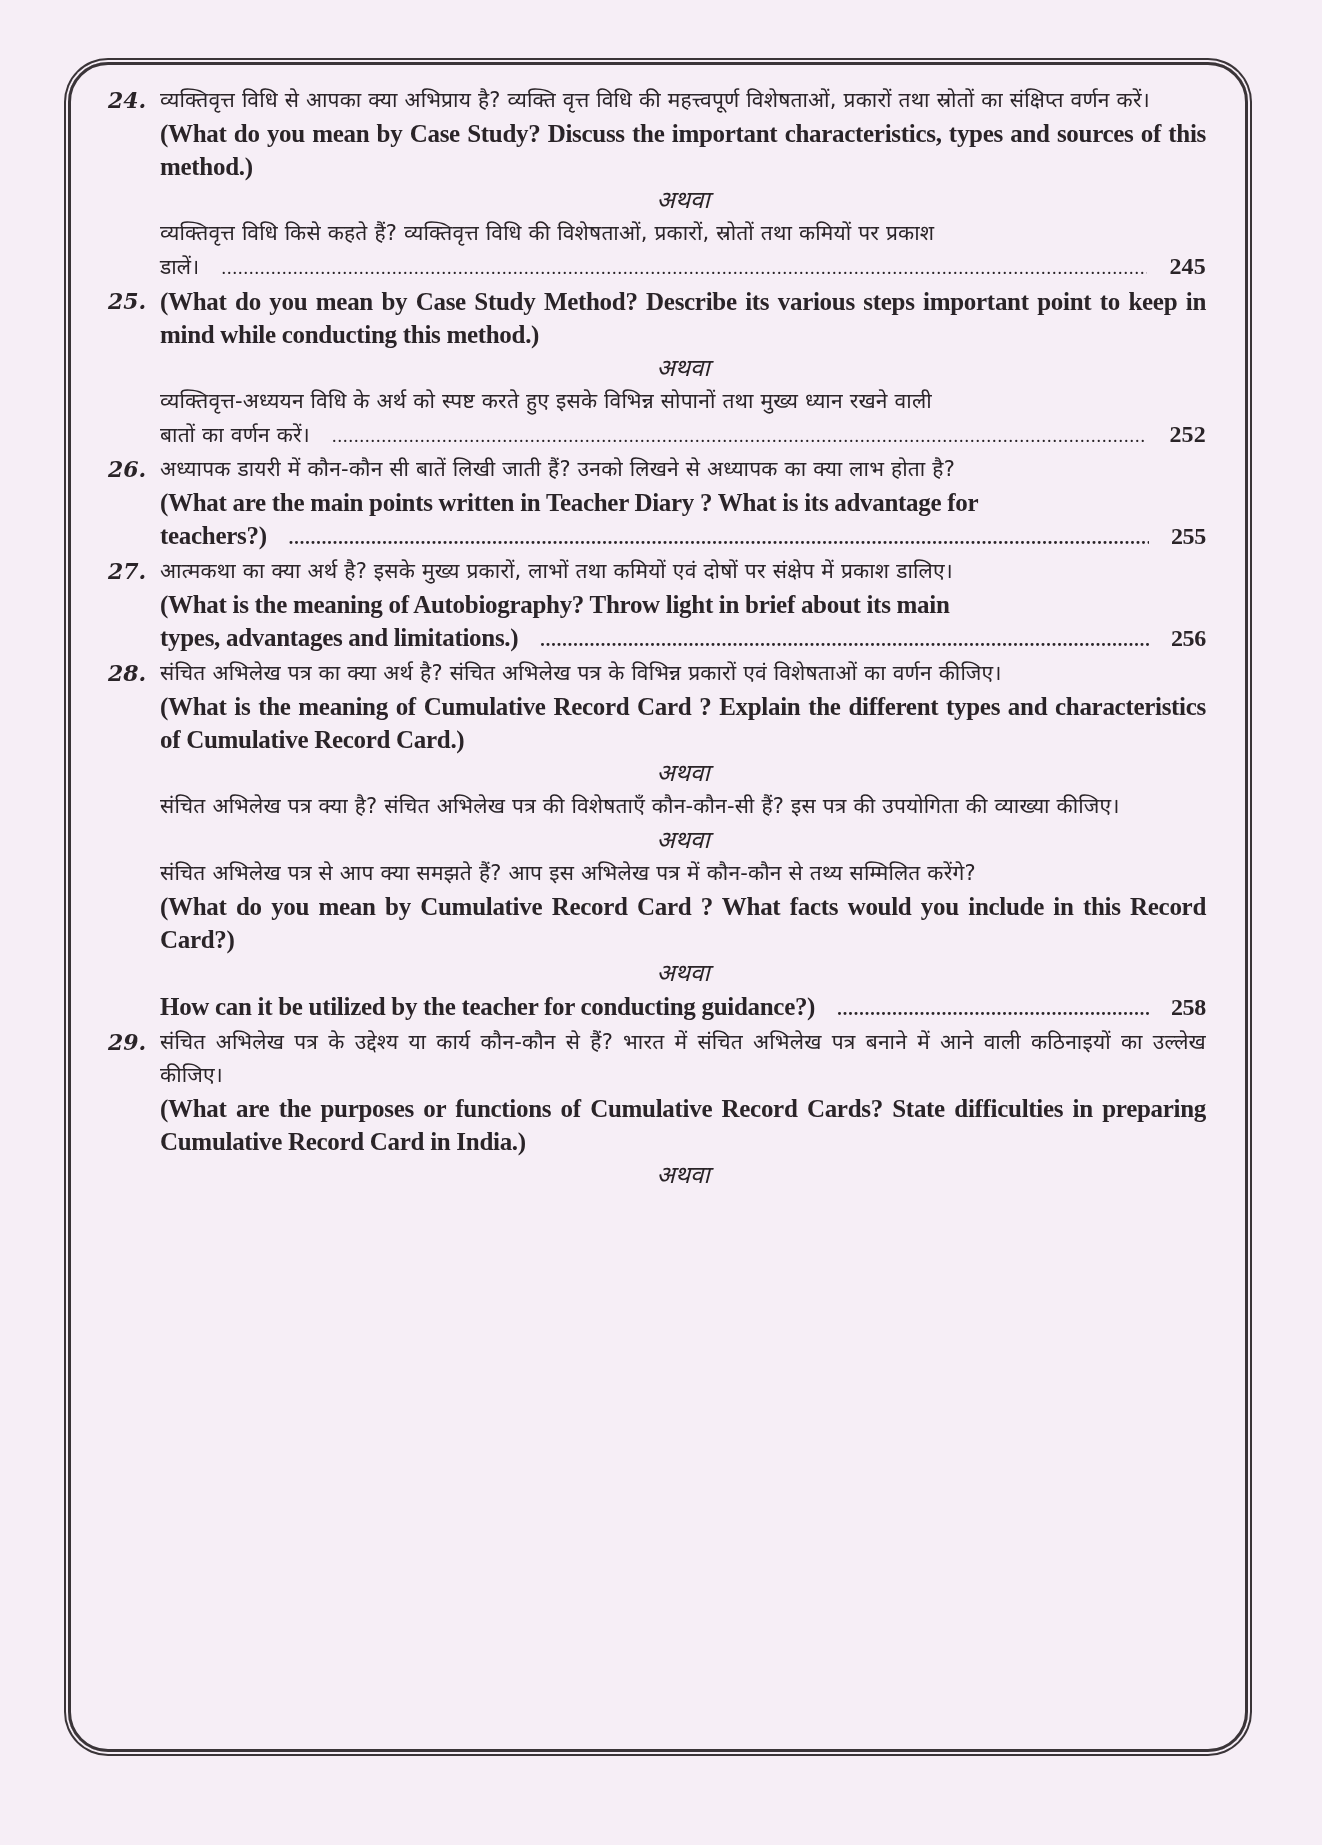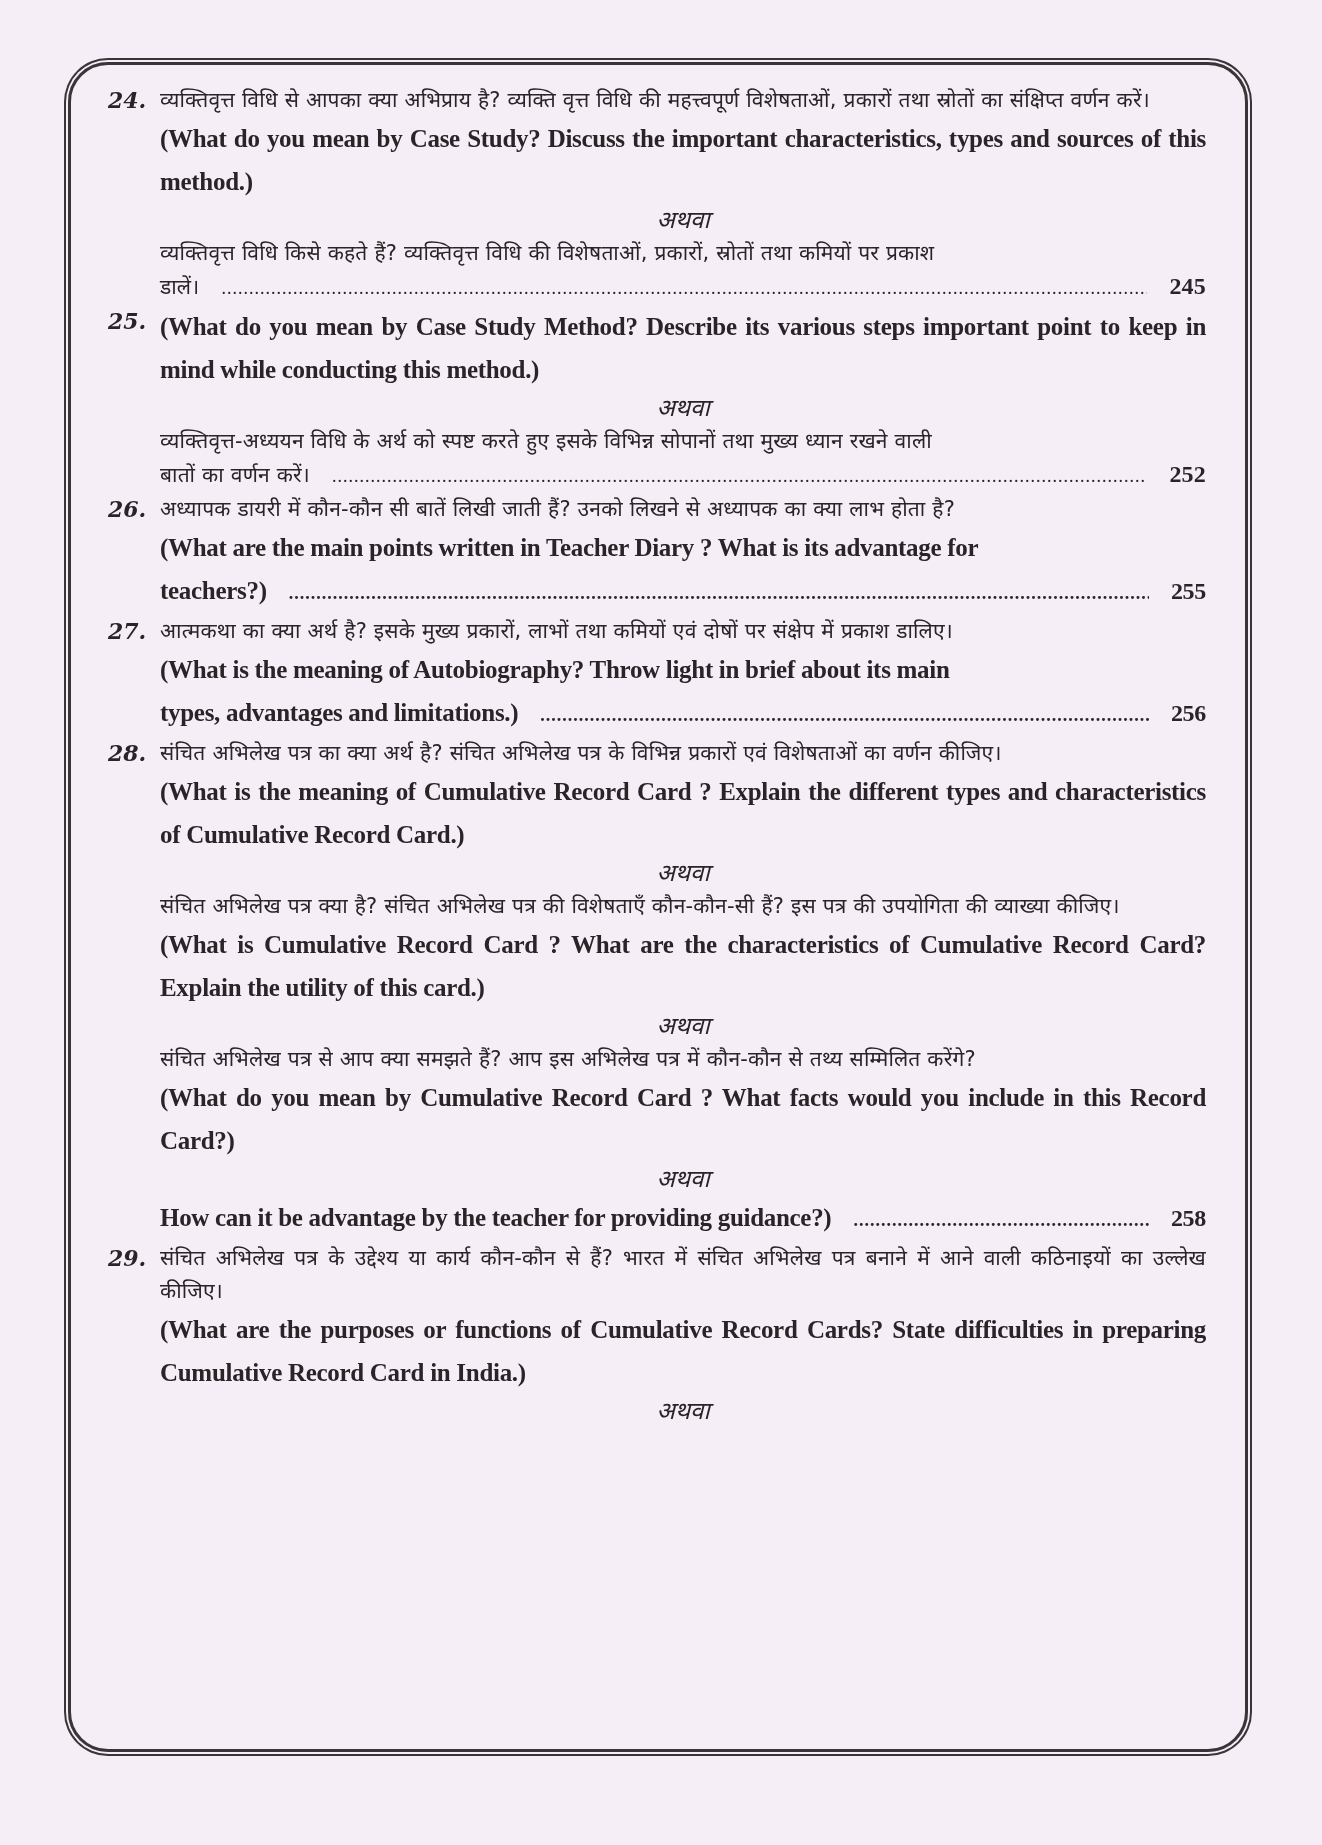--- a/index.html
+++ b/index.html
@@ -24,21 +24,21 @@
     position: absolute; left: -52px; top: 0;
     font-family: "DejaVu Serif", serif; font-weight: bold; font-size: 22px; line-height: 33px; font-style: italic;
   }
   .hi {
     font-family: "DejaVu Sans", "Liberation Sans", sans-serif;
     font-size: 21px; line-height: 33px; text-align: justify; margin: 0;
     letter-spacing: 0.2px;
   }
   .en {
     font-family: "Liberation Serif", "DejaVu Serif", serif; font-weight: bold;
-    font-size: 25px; line-height: 43px; text-align: justify; margin: 0;
+    font-size: 25px; line-height: 33px; text-align: justify; margin: 0;
     letter-spacing: -0.3px;
   }
   .or {
     font-family: "DejaVu Sans", sans-serif; font-style: italic; font-size: 24px;
     text-align: center; line-height: 34px; margin: 0;
   }
   .lead { display: flex; align-items: baseline; gap: 20px; }
   .lead .txt { white-space: nowrap; }
   .lead .dots {
     flex: 1; overflow: hidden; white-space: nowrap; margin: 0 2px;
@@ -104,27 +104,26 @@
       <span class="pg">256</span>
     </div>
   </div>
 
   <div class="q">
     <span class="qnum">28.</span>
     <p class="hi">संचित अभिलेख पत्र का क्या अर्थ है? संचित अभिलेख पत्र के विभिन्न प्रकारों एवं विशेषताओं का वर्णन कीजिए।</p>
     <p class="en">(What is the meaning of Cumulative Record Card ? Explain the different types and characteristics of Cumulative Record Card.)</p>
     <p class="or">अथवा</p>
     <p class="hi">संचित अभिलेख पत्र क्या है? संचित अभिलेख पत्र की विशेषताएँ कौन-कौन-सी हैं? इस पत्र की उपयोगिता की व्याख्या कीजिए।</p>
-    <p class="en">(What is Cumulative Record Card ? What are the characteristics of Cumulative Record Card? Explain the utility of this card.)</p>
     <p class="or">अथवा</p>
     <p class="hi">संचित अभिलेख पत्र से आप क्या समझते हैं? आप इस अभिलेख पत्र में कौन-कौन से तथ्य सम्मिलित करेंगे?</p>
     <p class="en">(What do you mean by Cumulative Record Card ? What facts would you include in this Record Card?)</p>
     <p class="or">अथवा</p>
     <div class="lead en">
-      <span class="txt">How can it be advantage by the teacher for providing guidance?)</span>
+      <span class="txt">How can it be utilized by the teacher for conducting guidance?)</span>
       <span class="dots"></span>
       <span class="pg">258</span>
     </div>
   </div>
 
   <div class="q">
     <span class="qnum">29.</span>
     <p class="hi">संचित अभिलेख पत्र के उद्देश्य या कार्य कौन-कौन से हैं? भारत में संचित अभिलेख पत्र बनाने में आने वाली कठिनाइयों का उल्लेख कीजिए।</p>
     <p class="en">(What are the purposes or functions of Cumulative Record Cards? State difficulties in preparing Cumulative Record Card in India.)</p>
     <p class="or">अथवा</p>

